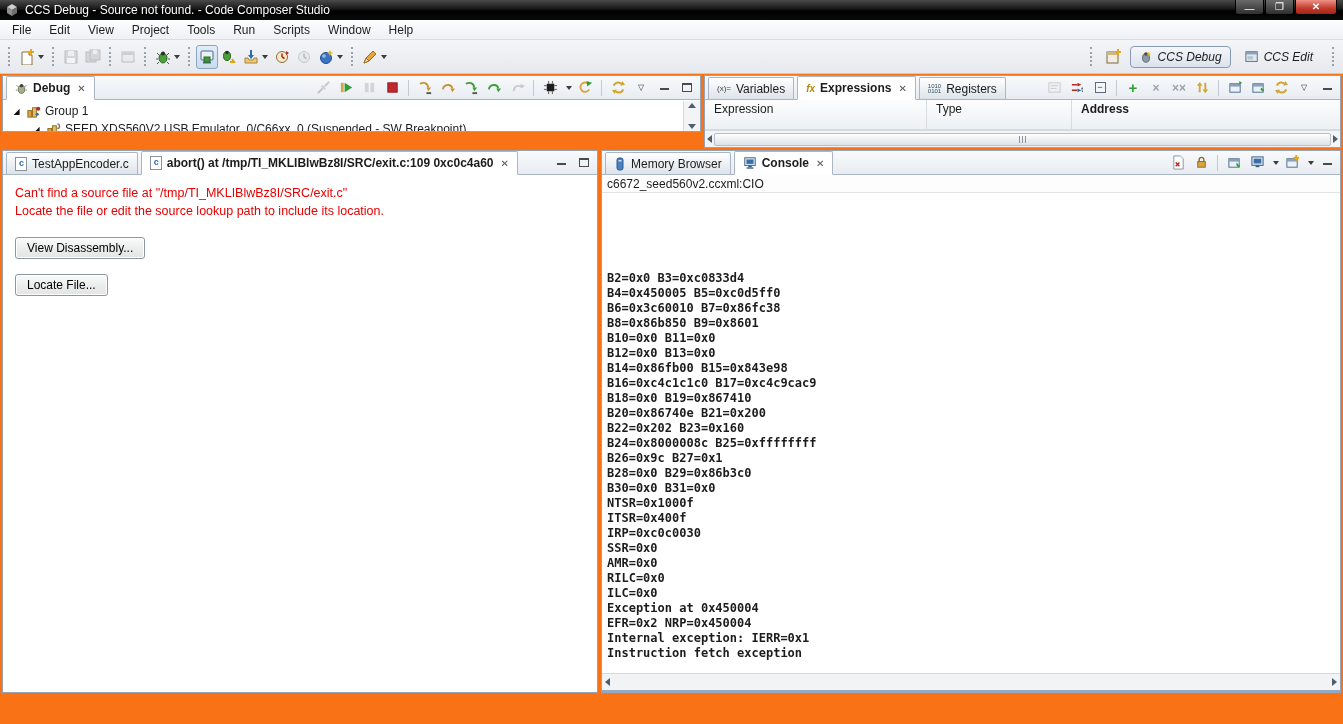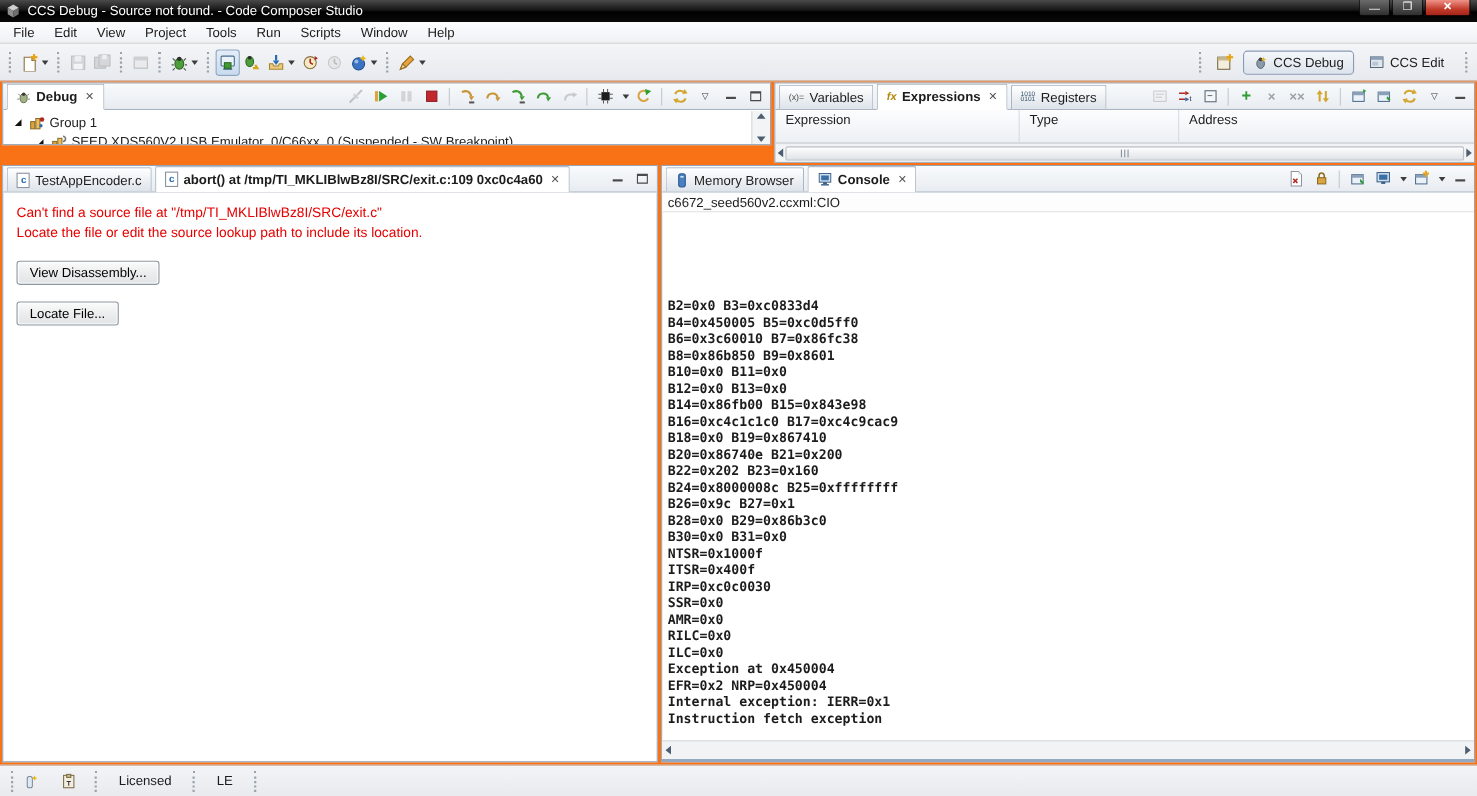--- a/index.html
+++ b/index.html
@@ -19,21 +19,21 @@
 .menu-item { padding:2px 9px; }
 
 
 .toolbar { height:34px; background:linear-gradient(#f4f5f7,#e6e9ee); border-bottom:1px solid #c7ccd3; display:flex; align-items:center; padding:0 3px; }
 .grip { width:3px; height:19px; border-left:2px dotted #9aa2ac; margin:0 5px; }
 .tbtn { height:24px; min-width:22px; display:flex; align-items:center; justify-content:center; padding:0 2px; border-radius:3px; border:1px solid transparent; }
 .tbtn.pressed { border:1px solid #8ba6c4; background:linear-gradient(#e3edf8,#c9dbee); }
 .caret { width:0; height:0; border-left:3px solid transparent; border-right:3px solid transparent; border-top:4px solid #3c3c3c; margin-left:3px; }
 .disabled { opacity:.38; filter:grayscale(100%); }
 .perspectives { margin-left:auto; display:flex; align-items:center; gap:5px; }
-.persp-btn { display:flex; align-items:center; gap:5px; padding:3px 8px; border:1px solid transparent; }
+.persp-btn { display:flex; align-items:center; gap:5px; padding:3px 8px; border:1px solid transparent;font-style:italic; }
 .persp-btn.active { border:1px solid #8a9cb4; border-radius:4px; background:linear-gradient(#f4f7fa,#dce3ec); }
 
 
 .main { position:absolute; top:74px; left:0; right:0; bottom:29px; }
 .panel { position:absolute; background:#fff; border:1px solid #94a3b6; overflow:hidden; }
 #debug-panel   { left:2px;   top:1px;  width:699px; height:57px; }
 #watch-panel   { left:704px; top:1px;  width:637px; height:73px; }
 #editor-panel  { left:2px;   top:76px; width:596px; height:543px; }
 #console-panel { left:601px; top:76px; width:740px; height:543px; border-bottom:3px solid #93a8c1; }
 
@@ -493,21 +493,21 @@
             </span>
           <span class="pt-icon viewmenu">▽</span>
           <span class="pt-icon">
               <span class="minbar"></span>
             </span>
         </div>
       </div>
       <div class="cols">
         <div class="col" style="width:222px;">Expression</div>
         <div class="col" style="width:145px;">Type</div>
-        <div class="col" style="flex:1;min-width:60px;border-right:none;">Address</div>
+        <div class="col" style="flex:1;min-width:60px;border-right:none;font-weight:bold;">Address</div>
       </div>
       <div class="hsb">
         <span class="arr-left"></span>
         <div class="thumb">
             <i></i>
             <i></i>
             <i></i>
           </div>
         <span class="arr-right"></span>
       </div>
@@ -617,35 +617,14 @@
           
         </div>
       </div>
       <div class="console-hsb">
         <span class="arr-left"></span>
         <span class="arr-right"></span>
       </div>
     </div>
   </div>
 
-  <div class="statusbar">
-    <div class="grip"></div>
-    <span class="pt-icon">
-        <svg width="15" height="15" viewBox="0 0 16 16">
-          <rect x="4" y="3" width="5" height="11" rx="2" fill="#dfe9f3" stroke="#7a8a9a"></rect>
-          <path d="M11 2l1 2 2 .5-2 1-.5 2-1-2-2-.5 1.5-1z" fill="#e8b717"></path>
-        </svg>
-      </span>
-    <span class="pt-icon" style="margin-left:14px;">
-        <svg width="15" height="15" viewBox="0 0 16 16">
-          <rect x="3" y="2" width="10" height="12" fill="#f3ede0" stroke="#7a6a45"></rect>
-          <rect x="6" y="1" width="4" height="3" fill="#c9b98a" stroke="#7a6a45"></rect>
-          <path d="M6 8h4M8 8v4" stroke="#333"></path>
-        </svg>
-      </span>
-    <div class="grip" style="margin-left:14px;"></div>
-    <span class="status-label">Licensed</span>
-    <div class="grip"></div>
-    <span class="status-label">LE</span>
-    <div class="grip"></div>
-  </div>
 
 </div>
 
 </body></html>

